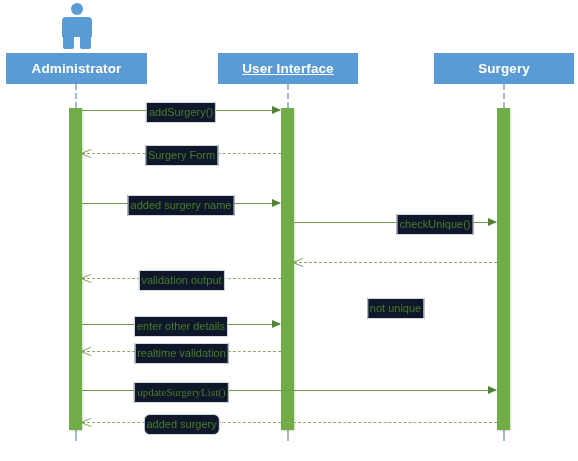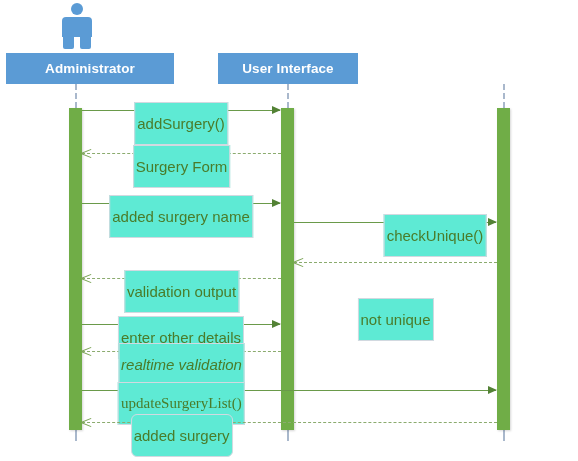--- a/index.html
+++ b/index.html
@@ -126,26 +126,26 @@
     border-top: 1.4px solid #7aa355;
     transform-origin: 0 50%;
   }
   .head-left-open:before { transform: rotate(-22deg); }
   .head-left-open:after  { transform: rotate(22deg); }
 
   .msg-label {
     position: absolute;
     top: -8px;
     transform: translateX(-50%);
-    background: #5eead4;
+    background: #0f172a;
     border: 1px solid #d2d9e0;
     color: #4a7c2a;
-    font-size: 15px;
+    font-size: 11px;
     line-height: 13px;
-    padding: 14px 2px;
+    padding: 3px 2px;
     white-space: nowrap;
   }
   .msg.dashed .msg-label { color: #4a7c2a; }
 </style>
 </head>
 <body>
 
 <div id="diagram">
 
   <div class="actor" style="left:59px; top:2px;">
@@ -160,26 +160,29 @@
   <div class="lifeline" style="left:503px; top:84px; height:24px;"></div>
 
   <div class="lifeline" style="left:75px;  top:430px; height:11px;"></div>
   <div class="lifeline" style="left:287px; top:430px; height:11px;"></div>
   <div class="lifeline" style="left:503px; top:430px; height:11px;"></div>
 
   <div class="activation" style="left:69px;  top:108px; height:322px;"></div>
   <div class="activation" style="left:281px; top:108px; height:322px;"></div>
   <div class="activation" style="left:497px; top:108px; height:322px;"></div>
 
-  <div class="participant" style="left:6px;   top:53px; width:168px;justify-content:center;">
+  <div class="participant" style="left:6px;   top:53px; width:141px;justify-content:center;">
     <span>Administrator</span>
   </div>
-  <div class="participant" style="left:218px; top:53px; width:140px;">
+  <div class="participant" style="left:218px; top:53px; width:140px;text-decoration:underline;">
     <span>User Interface</span>
   </div>
+  <div class="participant" style="left:434px; top:53px; width:140px;">
+    <span>Surgery</span>
+  </div>
 
   <div class="msg solid" style="left:82px; top:110px; width:198px;">
     <div class="line"></div>
     <div class="head-right"></div>
     <div class="msg-label" style="left:50%;">addSurgery()</div>
   </div>
 
   <div class="msg dashed" style="left:82px; top:153px; width:199px;">
     <div class="line"></div>
     <div class="head-left-open"></div>
@@ -212,21 +215,21 @@
 
   <div class="msg solid" style="left:82px; top:324px; width:198px;">
     <div class="line"></div>
     <div class="head-right"></div>
     <div class="msg-label" style="left:50%;">enter other details</div>
   </div>
 
   <div class="msg dashed" style="left:82px; top:351px; width:199px;">
     <div class="line"></div>
     <div class="head-left-open"></div>
-    <div class="msg-label" style="left:50%;font-style:italic;">realtime validation</div>
+    <div class="msg-label" style="left:50%;">realtime validation</div>
   </div>
 
   <div class="msg solid" style="left:82px; top:390px; width:414px;">
     <div class="line"></div>
     <div class="head-right"></div>
     <div class="msg-label" style="left:24%;font-family:Liberation Serif, serif;">updateSurgeryList()</div>
   </div>
 
   <div class="msg dashed" style="left:82px; top:422px; width:415px;">
     <div class="line"></div>

